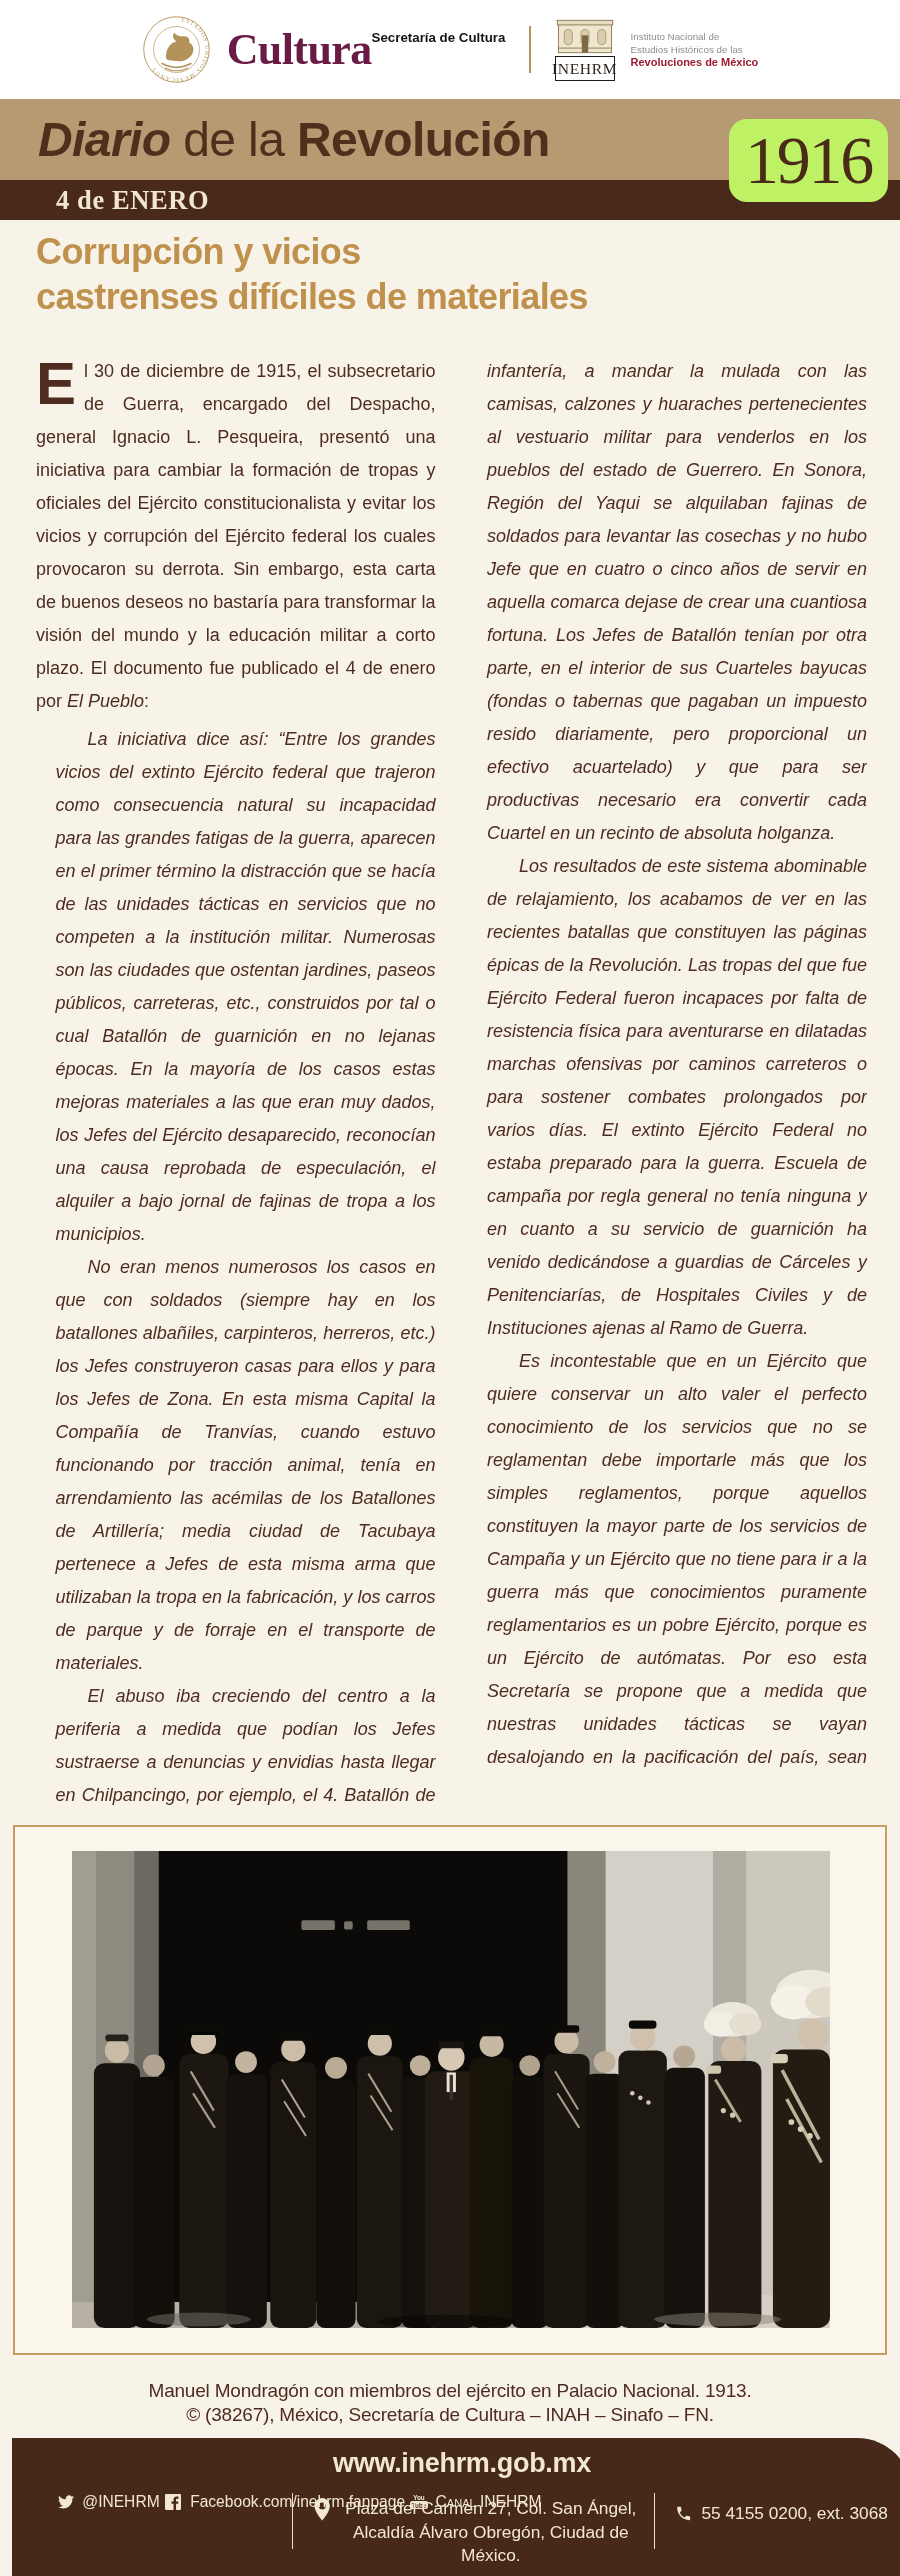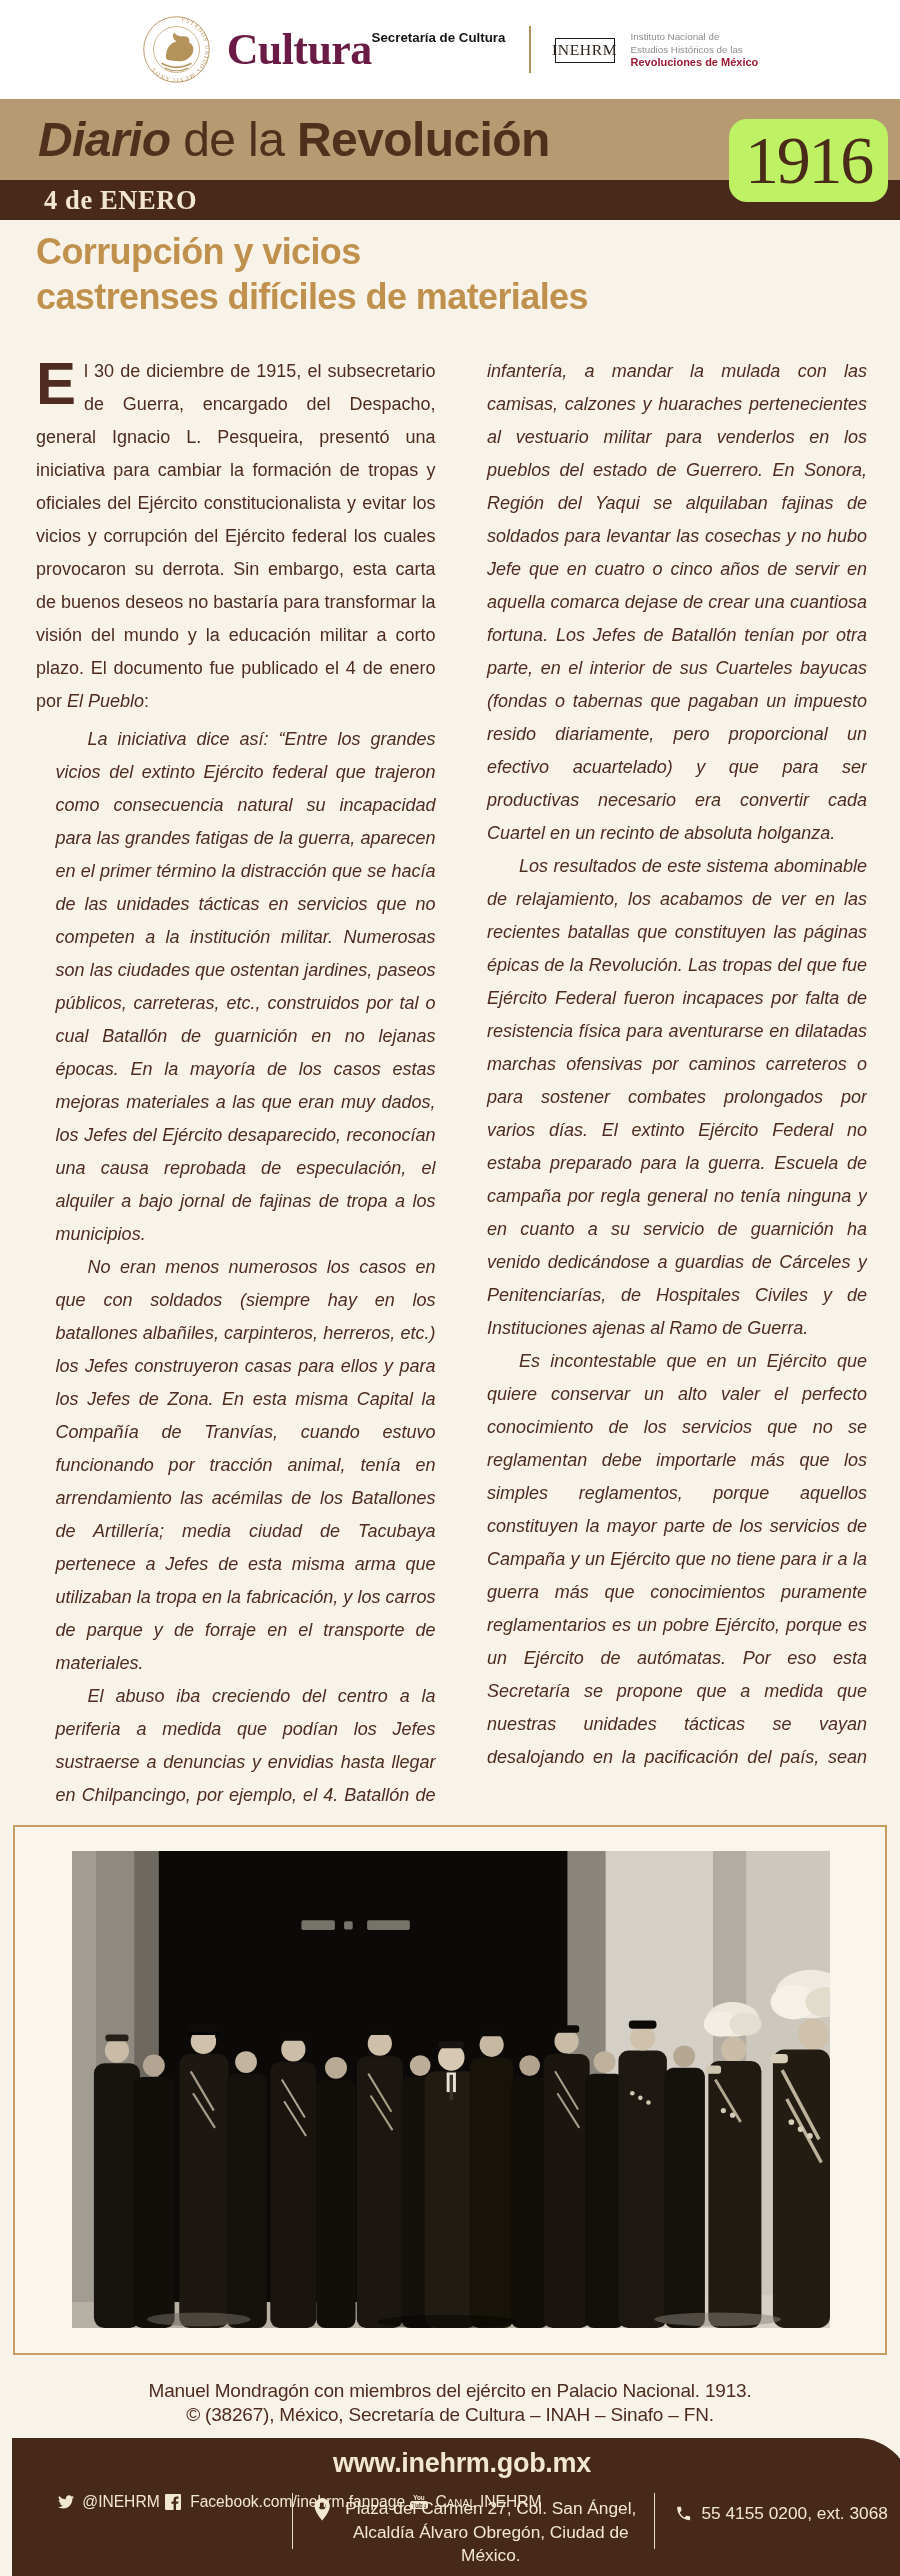--- a/index.html
+++ b/index.html
@@ -7,36 +7,36 @@
         font-family:"Liberation Sans",sans-serif;}
   
   .header{position:absolute;left:0;top:0;width:900px;height:99px;background:#ffffff;
           display:flex;align-items:center;justify-content:center;gap:16px;}
   .seal{width:69px;height:69px;flex:0 0 auto;}
   .cultura-block{display:flex;flex-direction:row;}
   .cultura-word{font-family:"Liberation Serif",serif;font-weight:bold;font-size:44px;line-height:44px;
                 color:#691b45;letter-spacing:-0.6px;}
   .cultura-sub{font-size:13.3px;font-weight:bold;color:#141414;margin-top:2.3px;letter-spacing:0px;}
   .logo-divider{width:1.2px;height:47px;background:#b4935a;margin:0 8px;}
-  .inehrm-left{display:flex;flex-direction:row;align-items:center;width:60px;}
+  .inehrm-left{display:flex;flex-direction:column;align-items:center;width:60px;}
   .inehrm-box{margin-top:1.2px;border:1.2px solid #1c1c1c;background:#fff;width:58px;height:23px;
               display:flex;align-items:center;justify-content:center;
               font-family:"Liberation Serif",serif;font-size:15.6px;color:#2e241c;letter-spacing:0.6px;}
   .inehrm-lines{display:flex;flex-direction:column;justify-content:center;line-height:13.3px;}
   .inehrm-l1,.inehrm-l2{font-size:9.8px;color:#8d8d8d;}
   .inehrm-l3{font-size:11px;color:#9e1b33;font-weight:bold;}
   
   .band-tan{position:absolute;left:0;top:99px;width:900px;height:81px;background:#b59a72;
             display:flex;align-items:center;padding-left:38px;box-sizing:border-box;}
   .band-tan .t{font-size:48px;color:#50301d;letter-spacing:-0.6px;white-space:pre;}
   .t-italic{font-weight:bold;font-style:italic;}
   .t-mid{font-weight:normal;}
   .t-bold{font-weight:bold;}
   .band-dark{position:absolute;left:0;top:180px;width:900px;height:40px;background:#49291a;
-             display:flex;align-items:center;padding-left:44px;box-sizing:border-box;}
+             display:flex;align-items:center;padding-left:56px;box-sizing:border-box;}
   .band-dark .d{font-family:"Liberation Serif",serif;font-weight:bold;font-size:26.5px;color:#f1e7d1;
                 letter-spacing:0.6px;}
   .year-box{position:absolute;left:729px;top:119px;width:159px;height:83px;background:#bef264;
             border-radius:18px;display:flex;align-items:center;justify-content:center;}
   .year-box span{font-family:"Liberation Serif",serif;font-size:68px;color:#4a2a18;letter-spacing:-2.3px;}
   
   .article-title{position:absolute;left:36px;top:229px;font-weight:bold;font-size:36px;line-height:45px;
                  color:#c0914d;letter-spacing:-0.6px;}
   .columns{position:absolute;left:36px;top:355px;width:831px;height:1476px;overflow:hidden;
            column-count:2;column-gap:32px;column-fill:auto;

